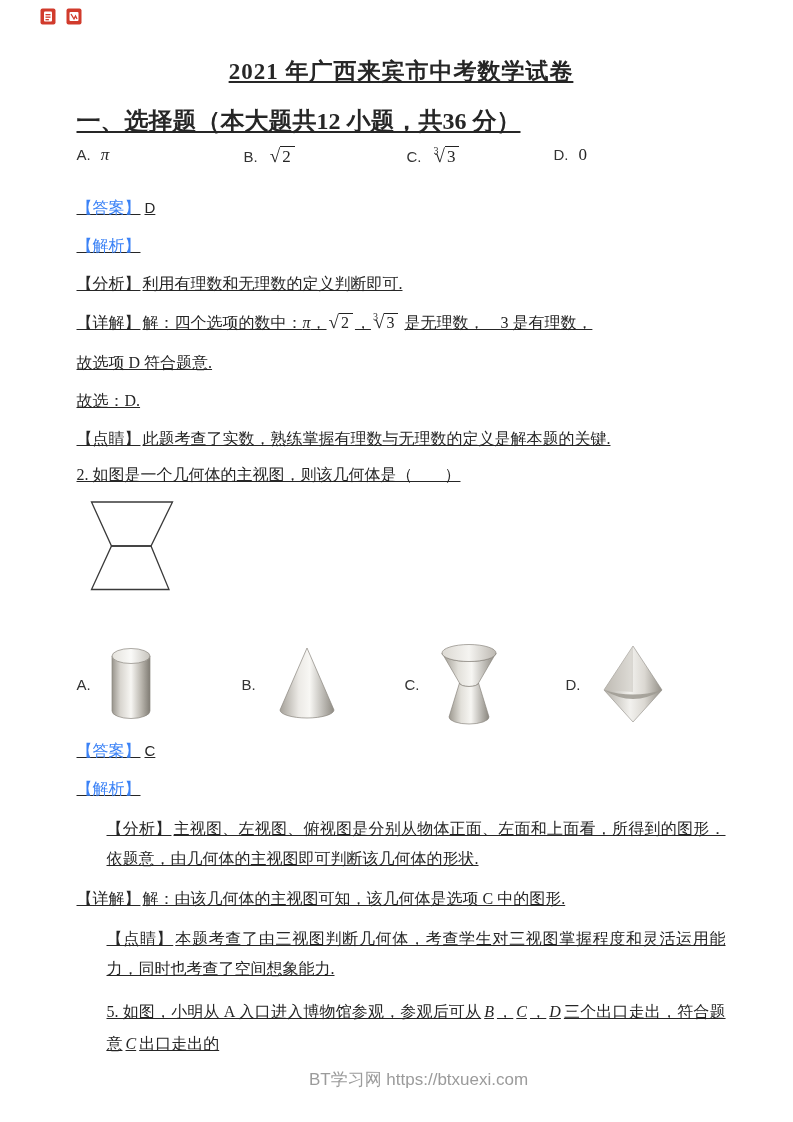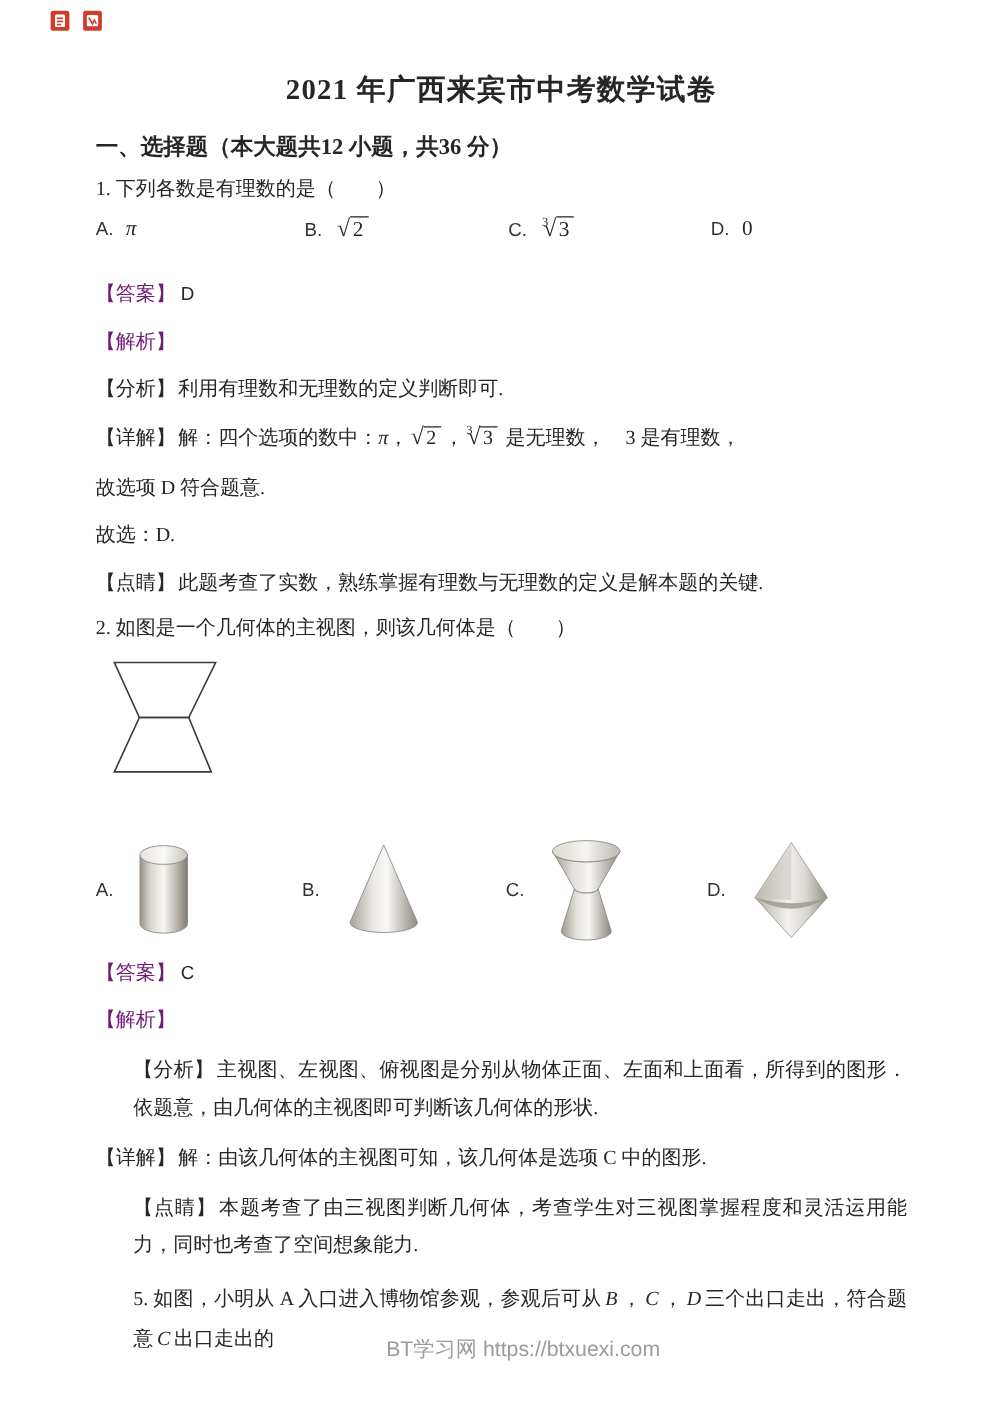--- a/index.html
+++ b/index.html
@@ -1,31 +1,31 @@
 <!DOCTYPE html>
 <html><head>
 <meta charset="utf-8">
 <style>
   * { margin:0; padding:0; box-sizing:border-box; }
   html,body { background:#ffffff; }
   .page {
     position:relative; width:774px; height:1122px; margin:0 auto;
     background:#ffffff; overflow:hidden;
-    font-family:"Liberation Serif", serif; color:#262626;
+    font-family:"Liberation Serif", serif; color:#262626;text-decoration:underline;
   }
   .app-icons { position:absolute; top:8px; left:30px; display:flex; gap:10px; }
   .content { padding:0 58px 0 67px; }
   .title { text-align:center; margin-top:56px; font-size:23px; font-weight:bold; letter-spacing:1px; }
-  .section { margin-top:18px; font-size:18px; font-weight:bold; }
+  .section { margin-top:18px; font-size:24px; font-weight:bold; }
   .line { margin-top:12px; font-size:16px; line-height:26px; }
   .para { text-align:justify; line-height:30px;margin-left:30px; }
   .stem { margin-top:10px; }
   .latin { font-family:"Liberation Sans", sans-serif; font-size:15px; margin-left:4px; }
   .olab { font-family:"Liberation Sans", sans-serif; font-size:15px; margin-right:10px; color:#333; }
-  .teal { color:#701a75; }
+  .teal { color:#3b82f6; }
   .blabel { margin-right:2px; }
   .pi { font-style:italic; font-family:"Liberation Serif", serif; }
   .rad { display:inline-block; white-space:nowrap; margin:0 2px; }
   .rad .sign { font-size:19px; }
   .rad .rc { border-top:1.2px solid #222; padding:0 4px 0 2px; }
   .rootidx { font-size:10px; position:relative; top:-8px; margin-right:-4px; }
   .optrow { position:relative; height:38px; margin-top:8px; }
   .opt { position:absolute; top:0; font-size:17px; }
   .shaperow { position:relative; height:84px; margin-top:50px; }
   .shapeopt { position:absolute; top:0; height:84px; display:flex; align-items:center; gap:9px; }
@@ -57,33 +57,32 @@
       <rect x="3.5" y="4" width="9" height="9" rx="1" fill="#ffffff"></rect>
       <path d="M5 6 L8 11 L9.5 8 L11 11" stroke="#d13b2c" stroke-width="1.3" fill="none"></path>
     </svg>
   </div>
 
   <div class="content">
 
     <h1 class="title">2021 年广西来宾市中考数学试卷</h1>
     <h2 class="section">一、选择题（本大题共12 小题，共36 分）</h2>
 
-    <p class="line stem">1. 下列各数是有理数的是（　　）</p>
 
     <div class="optrow">
       <span class="opt" style="left:0">
         <span class="olab">A.</span><span class="pi">π</span>
       </span>
       <span class="opt" style="left:167px">
         <span class="olab">B.</span><span class="rad"><span class="sign">√</span><span class="rc">2</span></span>
       </span>
       <span class="opt" style="left:330px">
         <span class="olab">C.</span><span class="rad"><span class="rootidx">3</span><span class="sign">√</span><span class="rc">3</span></span>
       </span>
-      <span class="opt" style="left:492px">
+      <span class="opt" style="left:477px">
         <span class="olab">D.</span><span>0</span>
       </span>
     </div>
 
     <p class="line"><span class="teal">【答案】</span><span class="latin">D</span></p>
     <p class="line"><span class="teal">【解析】</span></p>
     <p class="line"><span class="blabel">【分析】</span><span>利用有理数和无理数的定义判断即可.</span></p>
 
     <p class="line">
       <span class="blabel">【详解】</span><span>解：四个选项的数中：</span><span class="pi">π</span><span>，</span><span class="rad"><span class="sign">√</span><span class="rc">2</span></span><span>，</span><span class="rad"><span class="rootidx">3</span><span class="sign">√</span><span class="rc">3</span></span><span class="sp">是无理数，　3 是有理数，</span>

